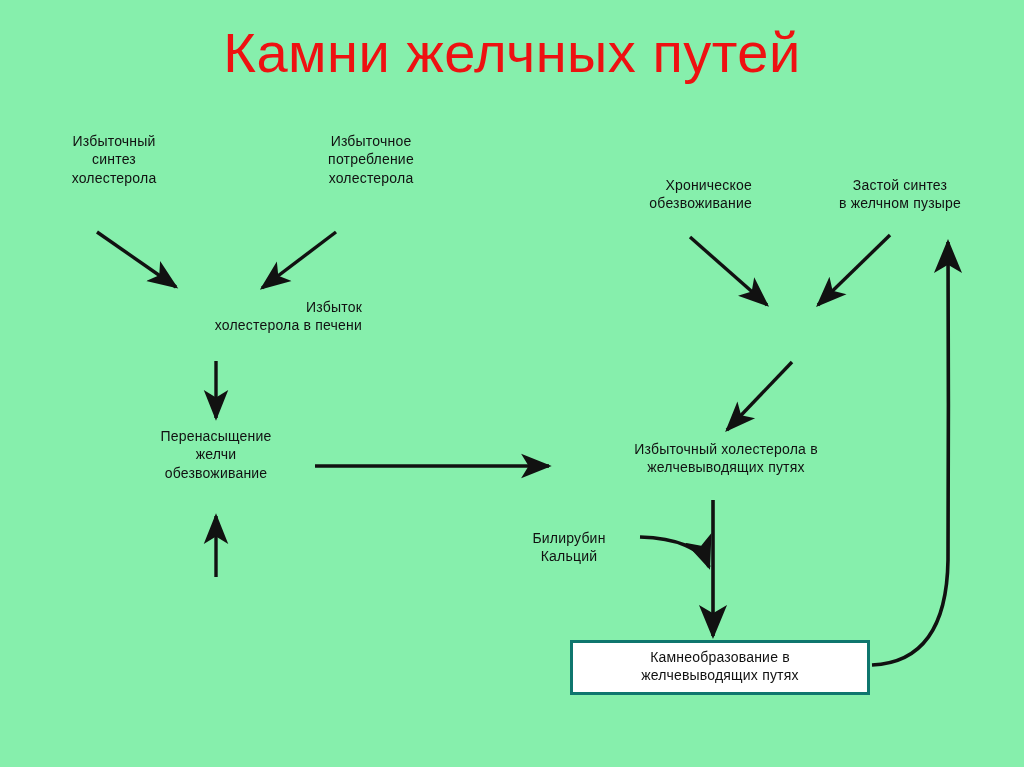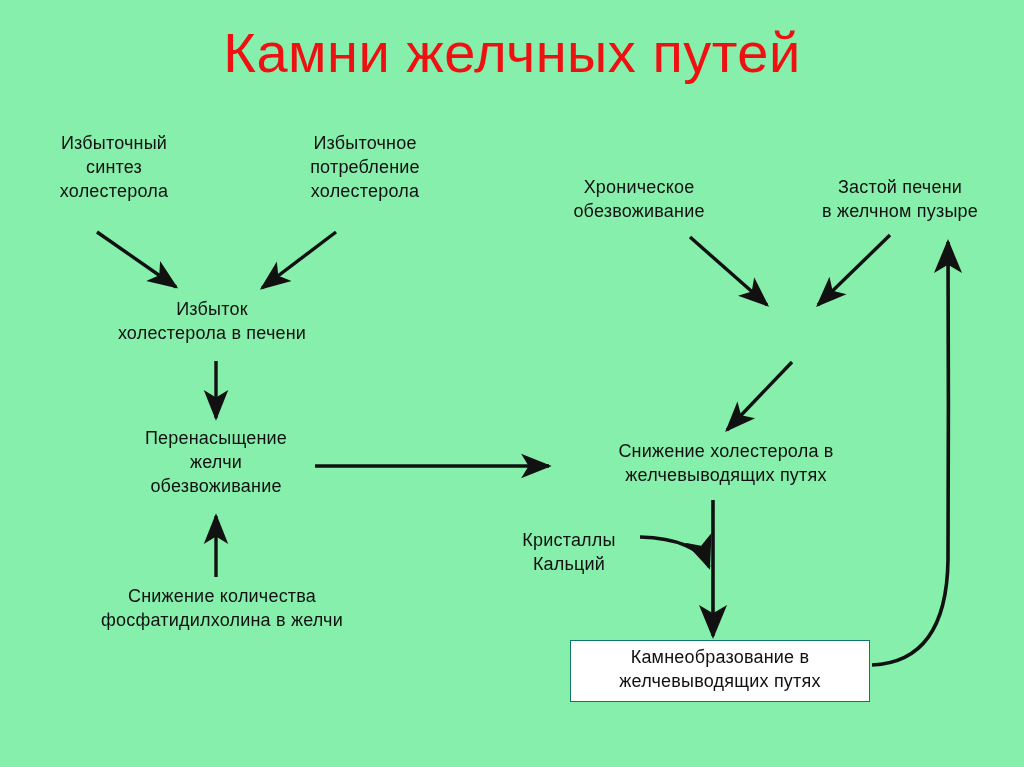--- a/index.html
+++ b/index.html
@@ -33,39 +33,39 @@
     font-size: 56px;
     font-weight: 400;
     letter-spacing: 0.5px;
     line-height: 1.1;
     white-space: nowrap;
   }
   .node {
     position: absolute;
     text-align: center;
     color: #111111;
-    font-size: 18px;
+    font-size: 14px;
     line-height: 1.32;
     font-weight: 400;
     white-space: pre-line;
     letter-spacing: 0.2px;
   }
   .node.boxed {
-    border: 1px solid #0f766e;
+    border: 3px solid #0f766e;
     padding: 5px 10px 7px 10px;
     background: #ffffff;
     box-sizing: border-box;
   }
   
   #n-excess-synthesis   { left: 14px;  top: 132px; width: 200px; }
-  #n-excess-intake      { left: 260px; top: 132px; width: 210px; }
-  #n-liver-excess       { left: 62px;  top: 298px; width: 300px; }
+  #n-excess-intake      { left: 266px; top: 132px; width: 210px; }
+  #n-liver-excess       { left: 62px;  top: 298px; width: 300px; text-align: right; }
   #n-supersaturation    { left: 110px; top: 427px; width: 212px; }
   #n-phosphatidylcholine{ left: 42px;  top: 585px; width: 360px; }
-  #n-dehydration        { left: 543px; top: 176px; width: 192px; }
+  #n-dehydration        { left: 560px; top: 176px; width: 192px; text-align: right; }
   #n-bile-stasis        { left: 790px; top: 176px; width: 220px; }
   #n-bile-thickening    { left: 666px; top: 326px; width: 250px; }
   #n-crystals           { left: 556px; top: 440px; width: 340px; }
   #n-bilirubin-calcium  { left: 496px; top: 529px; width: 146px; }
   #n-stone-formation    { left: 570px; top: 640px; width: 300px; }
 </style>
 </head>
 <body>
 
 <div id="canvas">
@@ -113,32 +113,30 @@
 потребление
 холестерола</div>
 
   <div class="node" id="n-liver-excess">Избыток
 холестерола в печени</div>
 
   <div class="node" id="n-supersaturation">Перенасыщение
 желчи
 обезвоживание</div>
 
-  <div class="node" id="n-phosphatidylcholine">Снижение количества
-фосфатидилхолина в желчи</div>
 
   <div class="node" id="n-dehydration">Хроническое
 обезвоживание</div>
 
-  <div class="node" id="n-bile-stasis">Застой печени
+  <div class="node" id="n-bile-stasis">Застой синтез
 в желчном пузыре</div>
 
 
-  <div class="node" id="n-crystals">Снижение холестерола в
+  <div class="node" id="n-crystals">Избыточный холестерола в
 желчевыводящих путях</div>
 
-  <div class="node" id="n-bilirubin-calcium">Кристаллы
+  <div class="node" id="n-bilirubin-calcium">Билирубин
 Кальций</div>
 
   <div class="node boxed" id="n-stone-formation">Камнеобразование в
 желчевыводящих путях</div>
 
 </div>
 
 </body></html>

